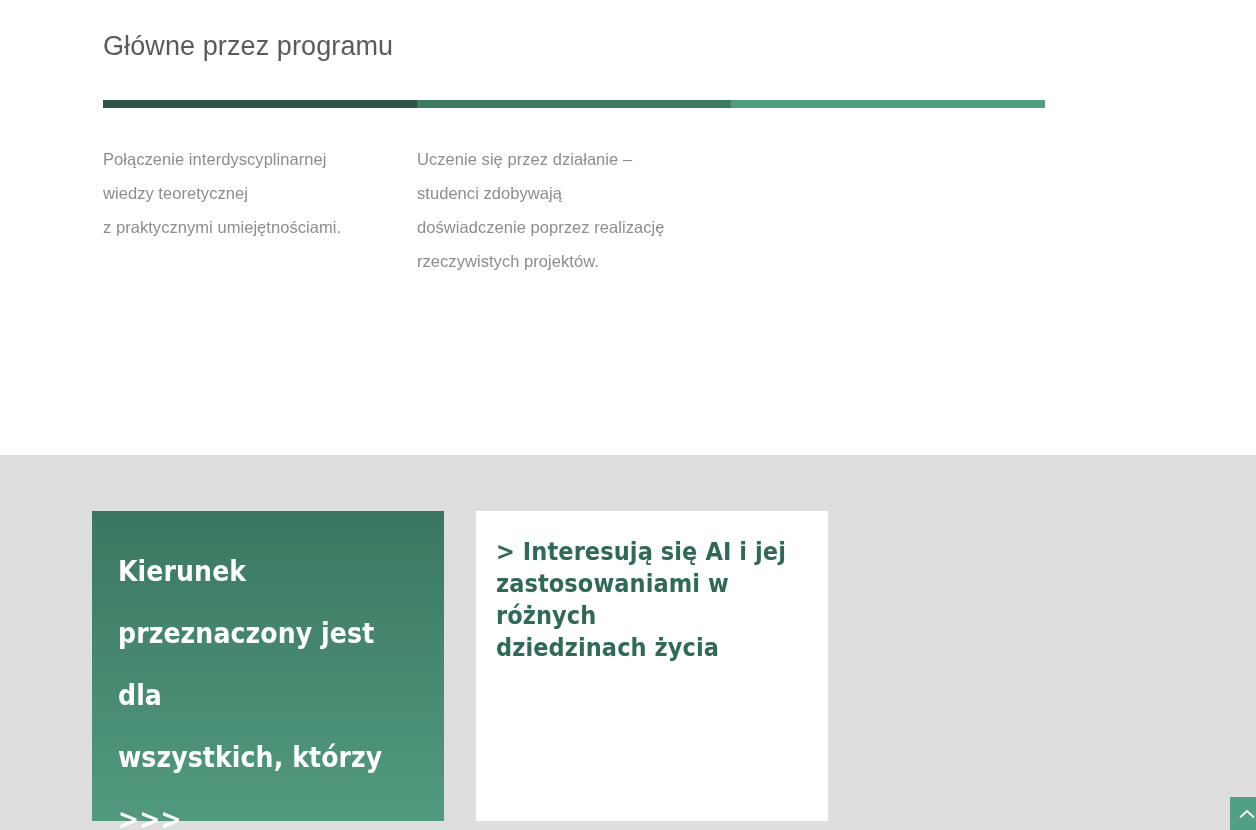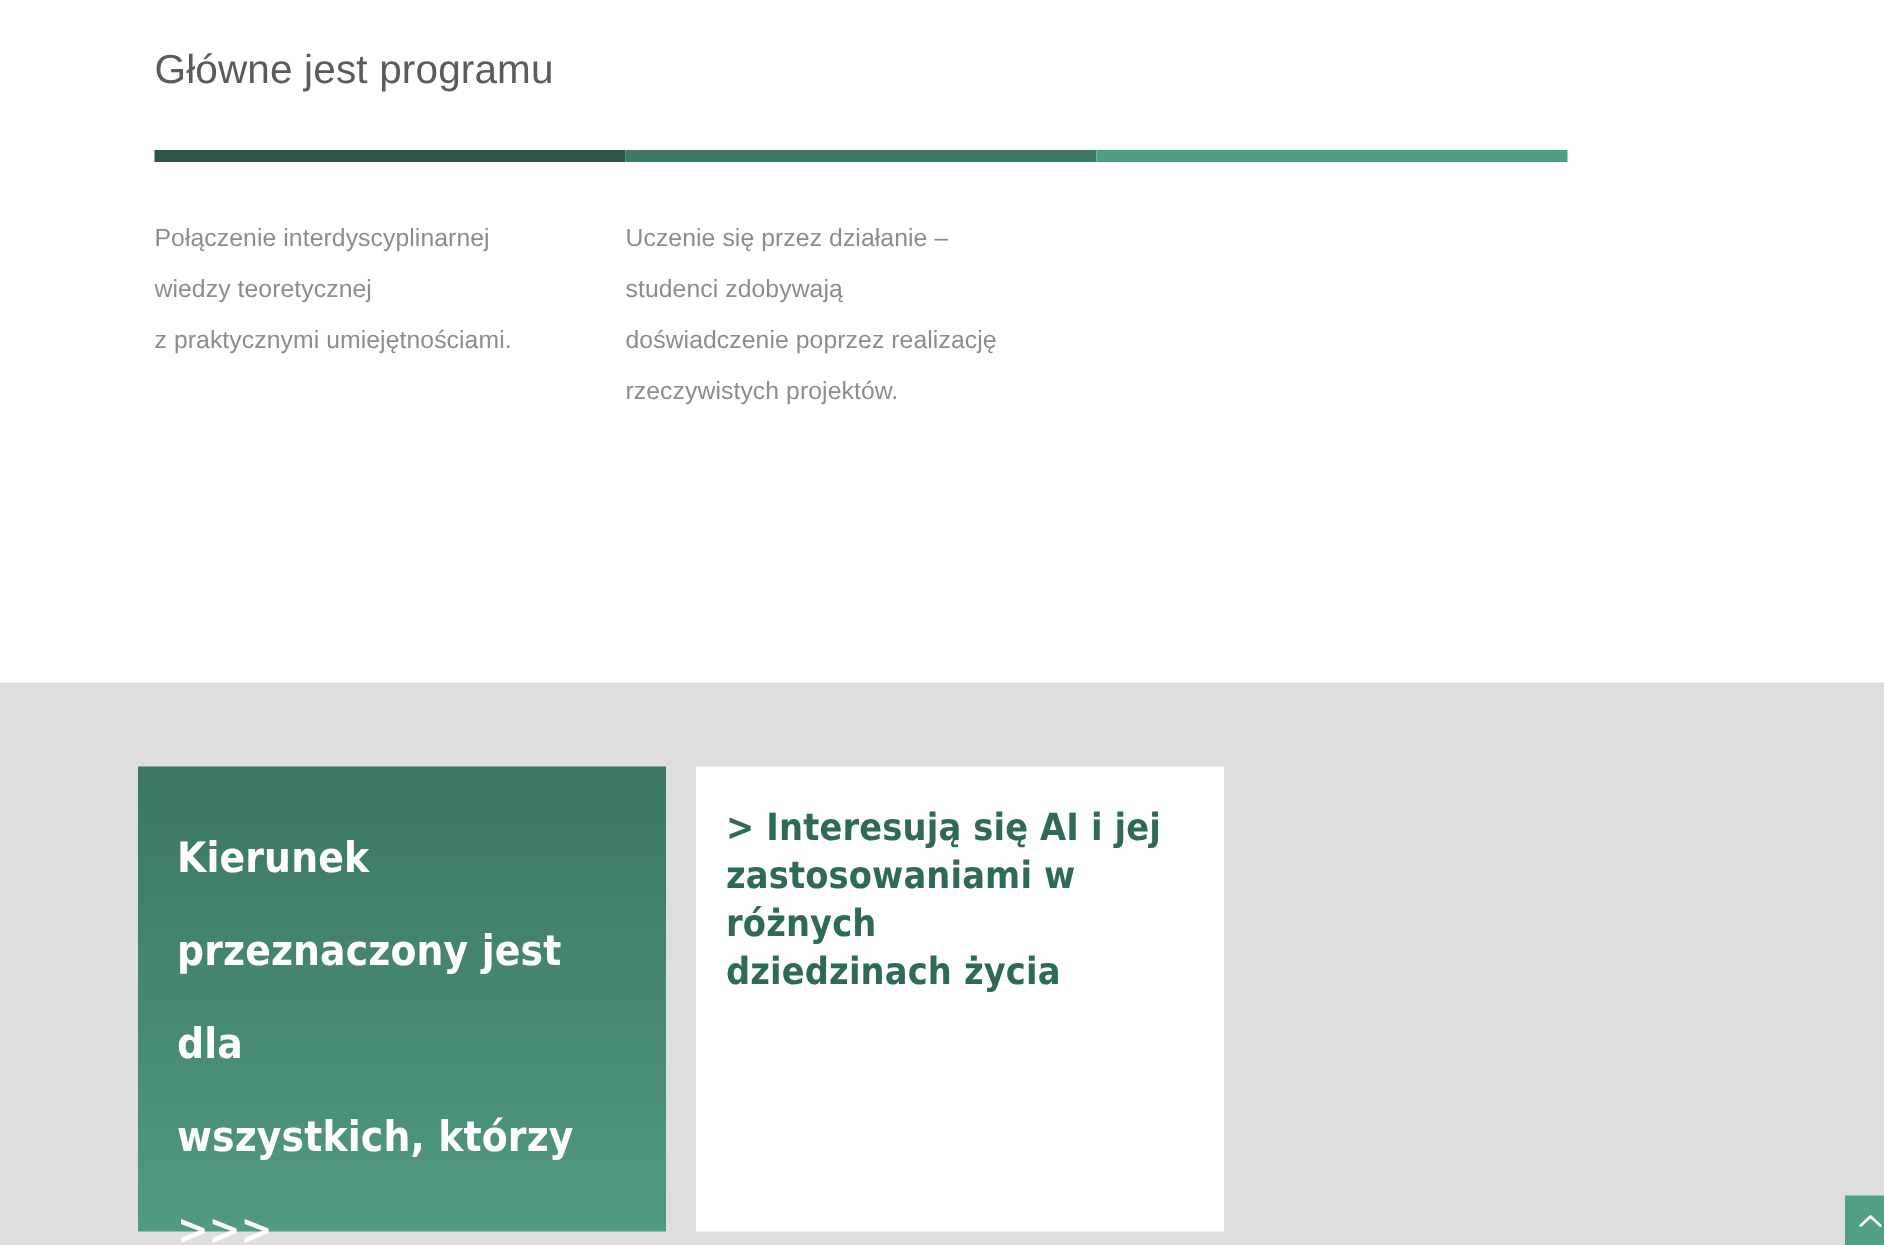--- a/index.html
+++ b/index.html
@@ -82,21 +82,21 @@
     background: #dedede;
     box-sizing: border-box;
   }
 
   .cards-row {
     position: absolute;
     left: 92px;
     top: 56px;
     width: 876px;
     display: flex;
-    gap: 20px;
+    gap: 32px;
   }
 
   .card {
     width: 352px;
     flex: 0 0 352px;
     height: 310px;
     box-sizing: border-box;
     padding: 30px 34px 0 26px;
   }
 
@@ -150,21 +150,21 @@
   }
   .scroll-top svg { display: block; }
 </style>
 </head>
 <body>
 
 <div class="page">
 
   <section class="features-section">
 
-    <h2 class="section-title">Główne jest programu</h2>
+    <h2 class="section-title">Główne przez programu</h2>
 
     <div class="features-grid">
 
       <div class="feature-col">
         <div class="feature-bar" style="background: rgb(45, 84, 70);"></div>
         <p class="feature-text">Połączenie interdyscyplinarnej
 wiedzy teoretycznej
 z praktycznymi umiejętnościami.</p>
       </div>
 

